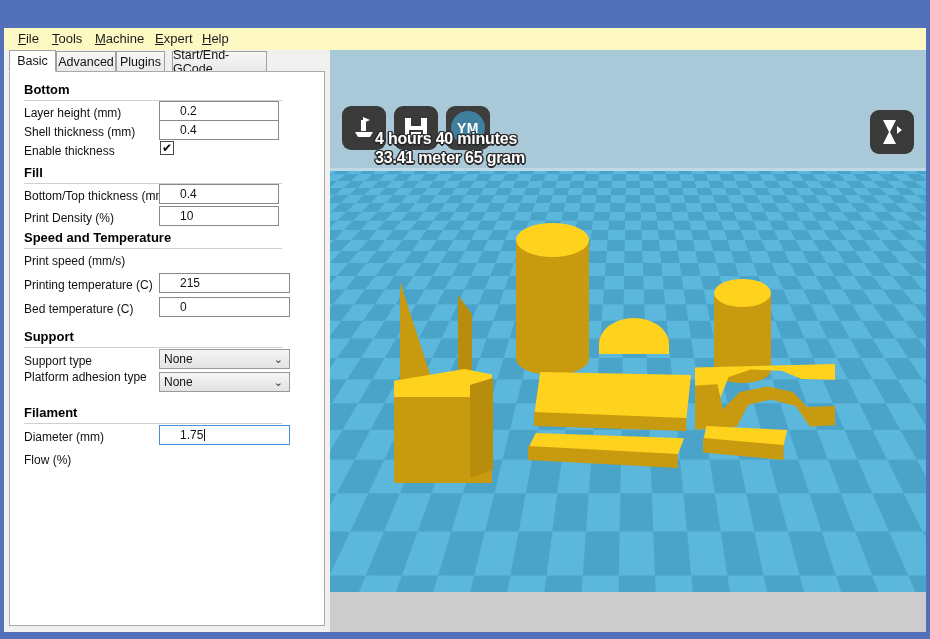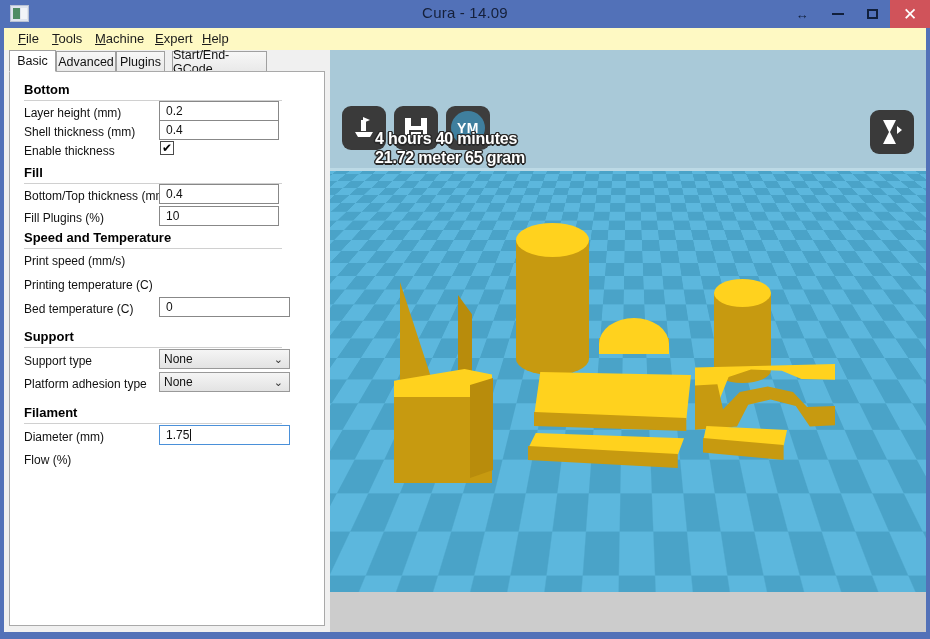--- a/index.html
+++ b/index.html
@@ -95,21 +95,21 @@
   .sec-rule{
     position:absolute;height:1px;background:#d0d0d0;
   }
   .flabel{
     position:absolute;font-size:12px;color:#111;white-space:nowrap;
   }
   .finput{
     position:absolute;height:20px;box-sizing:border-box;
     background:#fff;border:1px solid #888;
     font-family:"Liberation Sans", sans-serif;font-size:12px;color:#111;
-    padding:1px 6px;line-height:17px;
+    padding:1px 20px;line-height:17px;
   }
   .finput.focused{border:1px solid #4a90d9;}
   .caret{
     display:inline-block;width:1px;height:12px;background:#111;
     vertical-align:-2px;margin-left:1px;
   }
   .fcheck{
     position:absolute;width:14px;height:14px;box-sizing:border-box;
     background:#fff;border:1px solid #4a4a4a;
     display:flex;align-items:center;justify-content:center;
@@ -179,37 +179,20 @@
     position:absolute;right:12px;top:60px;width:44px;height:44px;
     border-radius:9px;background:#3a3a3a;
     display:flex;align-items:center;justify-content:center;
   }
 </style>
 </head>
 <body>
 
 <div class="window">
 
-  <div class="titlebar">
-    <div class="title-icon">
-        <i></i>
-        <u></u>
-      </div>
-    <div class="title-text">Cura - 14.09</div>
-    <div class="wctrls">
-      <div class="wbtn resize">↔</div>
-      <div class="wbtn min">
-          <span class="glyph-min"></span>
-        </div>
-      <div class="wbtn max">
-          <span class="glyph-max"></span>
-        </div>
-      <div class="wbtn close">✕</div>
-    </div>
-  </div>
 
   <div class="client">
 
     <div class="menubar">
       <div class="menu-item" style="left:12px"><span class="u">F</span><span>ile</span></div>
       <div class="menu-item" style="left:46px"><span class="u">T</span><span>ools</span></div>
       <div class="menu-item" style="left:89px"><span class="u">M</span><span>achine</span></div>
       <div class="menu-item" style="left:149px"><span class="u">E</span><span>xpert</span></div>
       <div class="menu-item" style="left:196px"><span class="u">H</span><span>elp</span></div>
     </div>
@@ -236,43 +219,44 @@
 
         <div class="flabel" style="left:14px;top:72px">Enable thickness</div>
         <div class="fcheck" style="left:150px;top:69px">✔</div>
 
         <div class="sec-title" style="left:14px;top:93px">Fill</div>
         <div class="sec-rule" style="left:14px;top:111px;width:258px"></div>
 
         <div class="flabel" style="left:14px;top:117px">Bottom/Top thickness (mm)</div>
         <input class="finput" style="left: 149px; top: 112px; width: 120px;" value="0.4">
 
-        <div class="flabel" style="left:14px;top:139px">Fill Plugins (%)</div>
+        <div class="flabel" style="left:14px;top:139px">Print Density (%)</div>
         <input class="finput" style="left: 149px; top: 134px; width: 120px;" value="10">
 
         <div class="sec-title" style="left:14px;top:158px">Speed and Temperature</div>
         <div class="sec-rule" style="left:14px;top:176px;width:258px"></div>
 
         <div class="flabel" style="left:14px;top:182px">Print speed (mm/s)</div>
 
         <div class="flabel" style="left:14px;top:206px">Printing temperature (C)</div>
+        <input class="finput" style="left: 149px; top: 201px; width: 131px;" value="215">
 
         <div class="flabel" style="left:14px;top:230px">Bed temperature (C)</div>
         <input class="finput" style="left: 149px; top: 225px; width: 131px;" value="0">
 
         <div class="sec-title" style="left:14px;top:257px">Support</div>
         <div class="sec-rule" style="left:14px;top:275px;width:258px"></div>
 
         <div class="flabel" style="left:14px;top:282px">Support type</div>
         <div class="fselect" style="left:149px;top:277px;width:131px">
           <span>None</span>
           <span class="chev">⌄</span>
         </div>
 
-        <div class="flabel" style="left:14px;top:305px">Platform adhesion type</div>
+        <div class="flabel" style="left:14px;top:298px">Platform adhesion type</div>
         <div class="fselect" style="left:149px;top:300px;width:131px">
           <span>None</span>
           <span class="chev">⌄</span>
         </div>
 
         <div class="sec-title" style="left:14px;top:333px">Filament</div>
         <div class="sec-rule" style="left:14px;top:351px;width:258px"></div>
 
         <div class="flabel" style="left:14px;top:358px">Diameter (mm)</div>
         <div class="finput focused" style="left:149px;top:353px;width:131px"><span>1.75</span><span class="caret"></span></div>
@@ -370,17 +354,17 @@
         <svg width="30" height="30" viewBox="0 0 30 30">
           <path d="M6 3 h13 l-6 12 l6 12 h-13 l6 -12 z" fill="#ffffff"></path>
           <path d="M20 9 l5 4 -5 4 z" fill="#ffffff"></path>
         </svg>
       </div>
 
     </div>
 
     <div class="printinfo">
       <div>4 hours 40 minutes</div>
-      <div>21.72 meter 65 gram</div>
+      <div>33.41 meter 65 gram</div>
     </div>
 
   </div>
 </div>
 
 </body></html>

